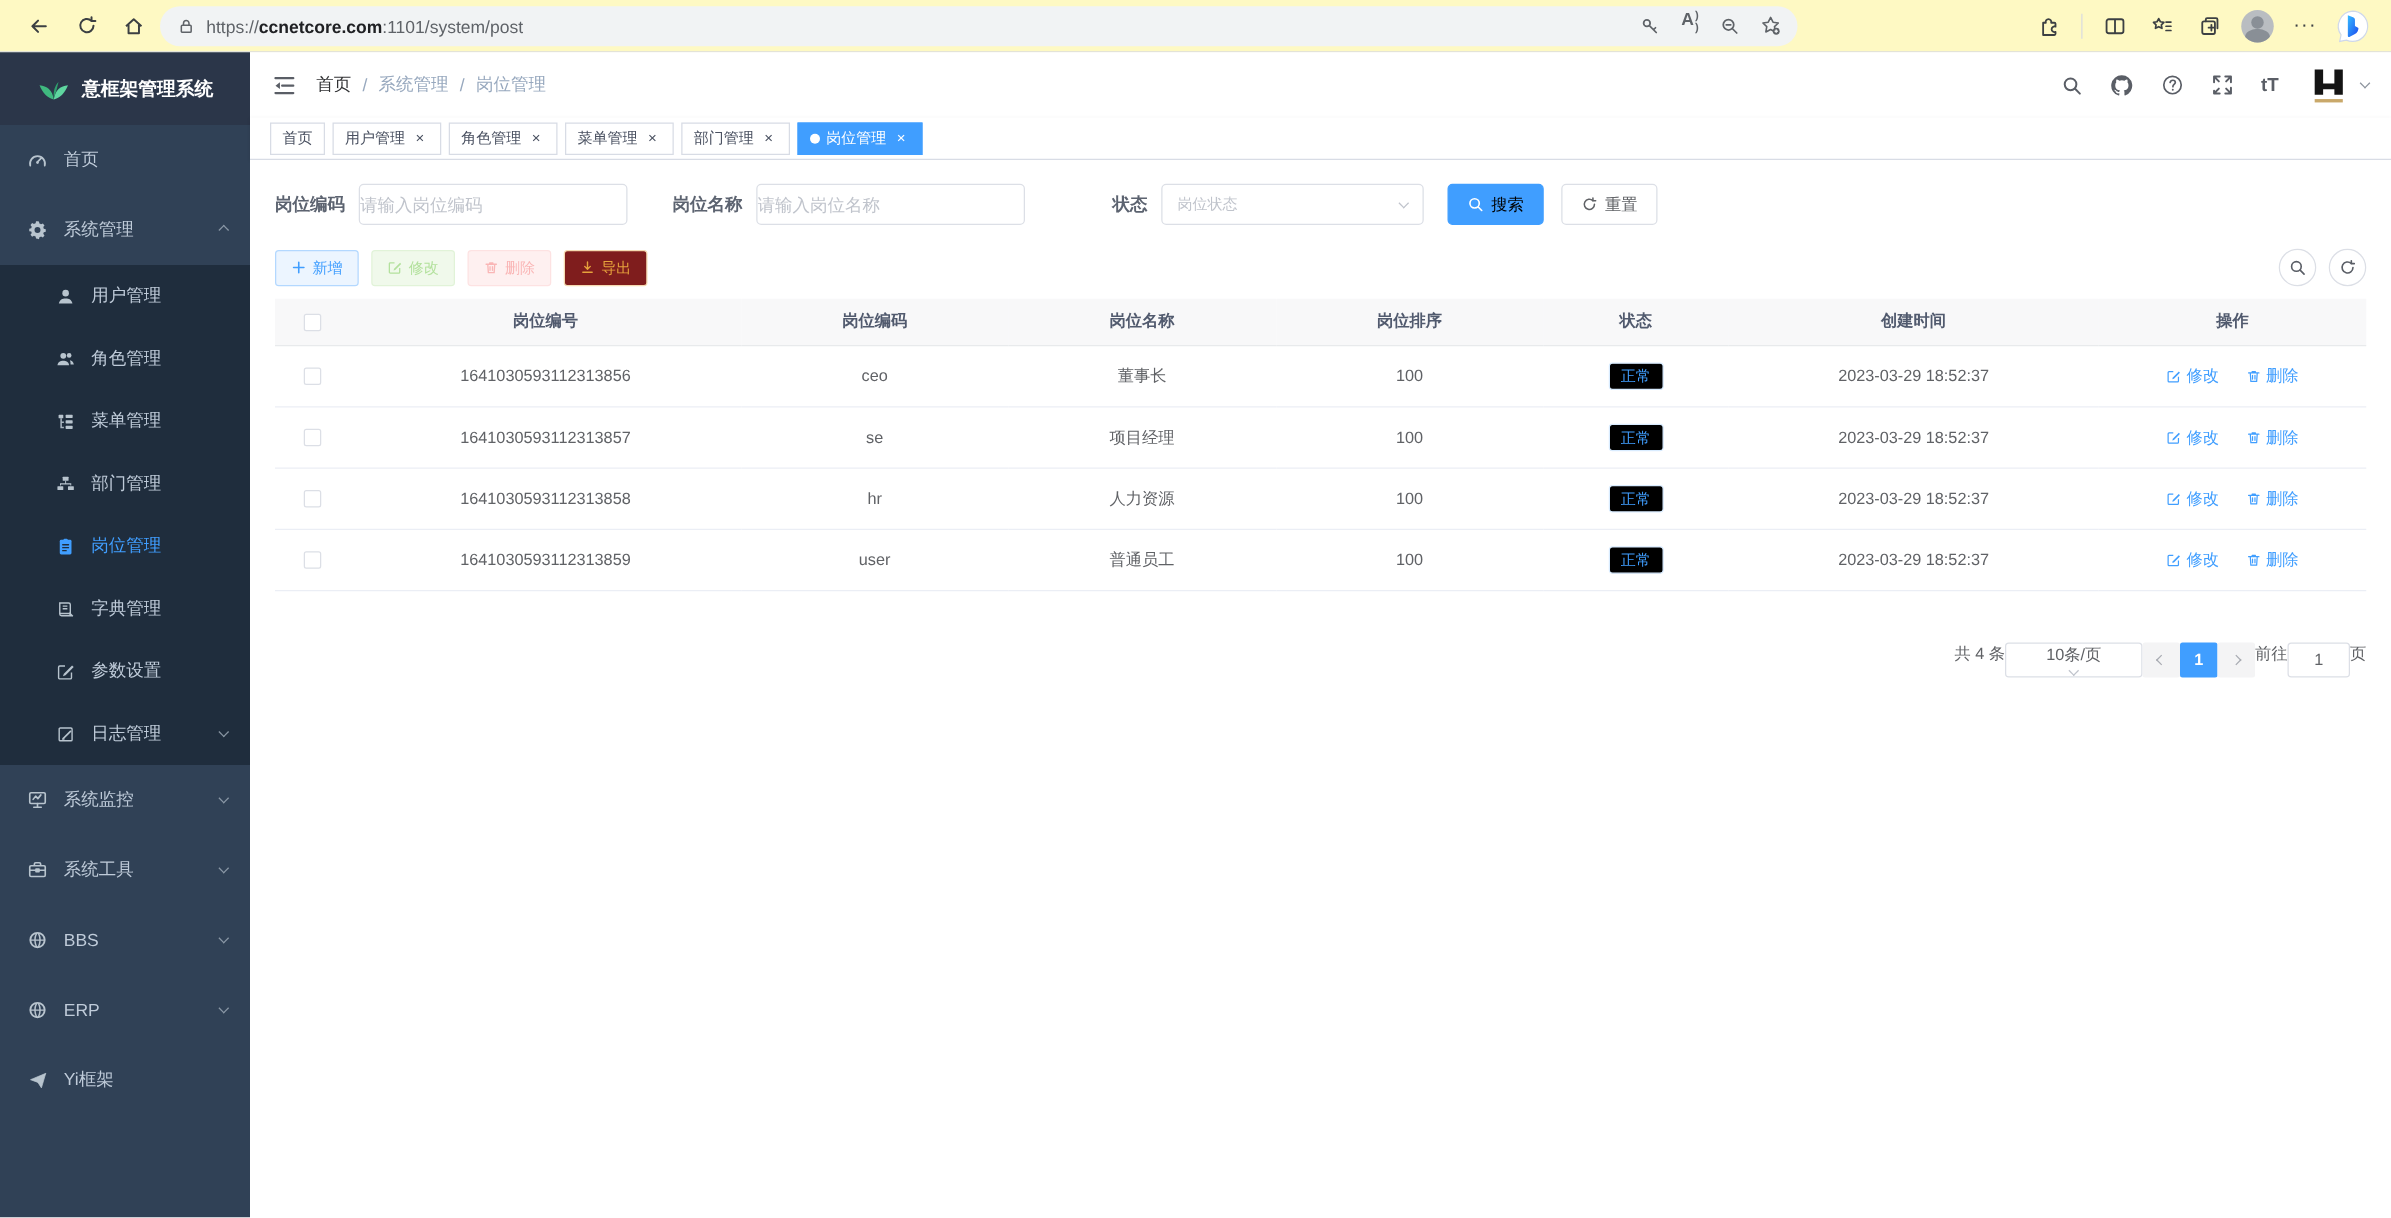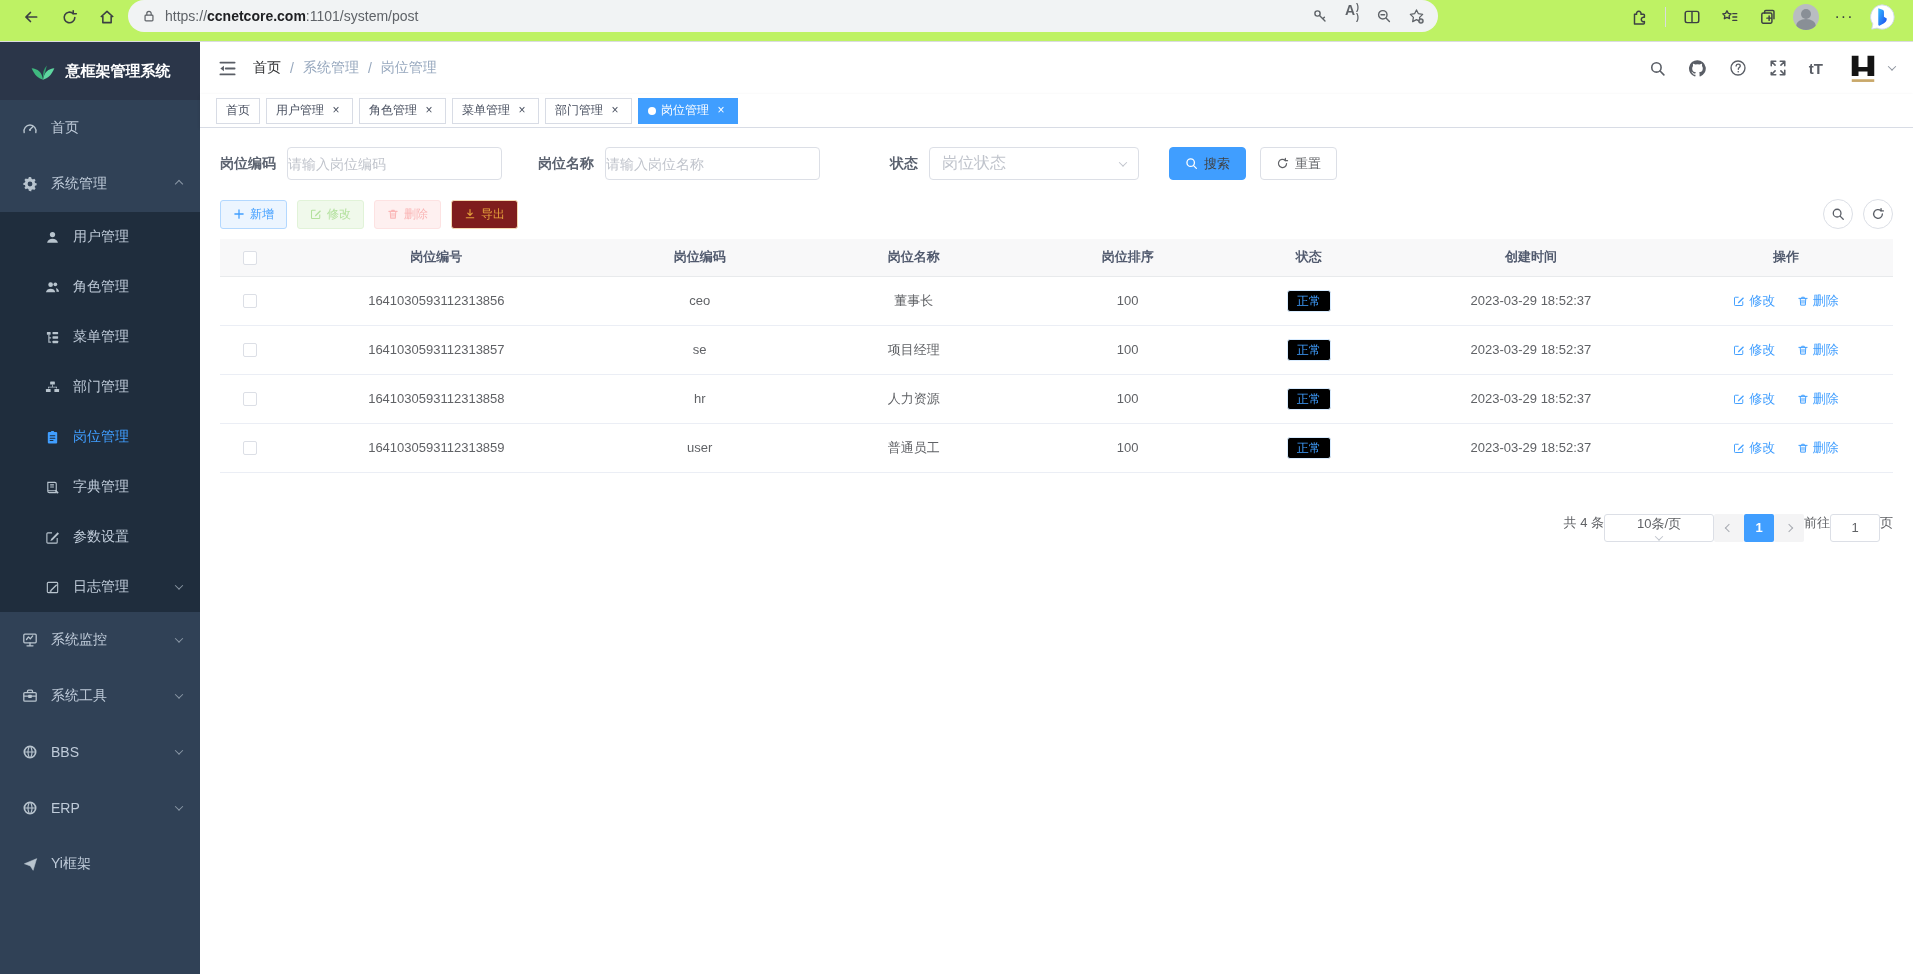--- a/index.html
+++ b/index.html
@@ -4,22 +4,22 @@
 <style>
   html,body{margin:0;padding:0;}
   body{
     width:1913px;height:974px;overflow:hidden;background:#fff;
     font-family:"Liberation Sans","DejaVu Sans",sans-serif;
     -webkit-font-smoothing:antialiased;
   }
   *{box-sizing:border-box;}
 
   
-  .browser-bar{height:42px;background:#bef264;border-bottom:1px solid #dadce0;
-    display:flex;align-items:flex-start;padding:0 14px;gap:4px;}
+  .browser-bar{height:42px;background:#fef9c3;border-bottom:1px solid #dadce0;
+    display:flex;align-items:center;padding:0 14px;gap:4px;}
   .b-ic{width:34px;height:34px;border-radius:6px;display:flex;align-items:center;
     justify-content:center;color:#3c4043;flex-shrink:0;}
   .address{width:1310px;height:32px;border-radius:16px;background:#f1f3f4;
     display:flex;align-items:center;padding:0 8px 0 14px;gap:9px;font-size:14px;}
   .address .url{color:#5f6368;white-space:nowrap;}
   .address .url b{color:#202124;font-weight:600;}
   .addr-icons{margin-left:auto;display:flex;align-items:center;gap:4px;}
   .addr-icons .b-ic{width:28px;height:28px;color:#5f6368;}
   .browser-right{margin-left:auto;display:flex;align-items:center;gap:4px;}
   .vdiv{width:1px;height:20px;background:#dadce0;margin:0 5px;}
@@ -72,25 +72,25 @@
   
   .content{flex:1;padding:19px 20px 0;background:#fff;}
 
   .filter-row{display:flex;align-items:center;margin-bottom:19px;font-size:14px;}
   .f-label{font-weight:700;color:#5c6370;margin-right:11px;white-space:nowrap;}
   .inp{width:215px;height:33px;border:1px solid #dcdfe6;border-radius:4px;padding:0 0;
     font-size:14px;color:#606266;outline:none;font-family:inherit;}
   .inp::placeholder{color:#c0c4cc;}
   .gap{width:36px;}
   .sel{width:210px;height:33px;border:1px solid #dcdfe6;border-radius:4px;padding:0 12px;
-    display:flex;align-items:center;justify-content:space-between;color:#c0c4cc;font-size:16px;cursor:pointer;}
+    display:flex;align-items:center;justify-content:space-between;color:#c0c4cc;font-size:12px;cursor:pointer;}
   .sel .chev{border-color:#c0c4cc;}
   .btn{height:33px;border-radius:4px;font-size:13px;display:inline-flex;align-items:center;
     gap:6px;padding:0 15px;cursor:pointer;border:1px solid transparent;font-family:inherit;}
-  .btn-primary{background:#409eff;color:#404040;border-color:#409eff;margin-left:30px;}
+  .btn-primary{background:#409eff;color:#000000;border-color:#409eff;margin-left:19px;}
   .btn-plain{background:#fff;color:#606266;border-color:#dcdfe6;margin-left:14px;}
 
   .tool-row{display:flex;align-items:center;gap:10px;margin-bottom:10px;}
   .t-btn{height:29px;padding:0 12px;font-size:12px;border-radius:3px;display:inline-flex;
     align-items:center;gap:5px;border:1px solid;cursor:pointer;font-family:inherit;}
   .t-add{color:#409eff;background:#ecf5ff;border-color:#b3d8ff;}
   .t-edit{color:#b3e19d;background:#f0f9eb;border-color:#e1f3d8;}
   .t-del{color:#fab6b6;background:#fef0f0;border-color:#fde2e2;}
   .t-exp{color:#e6a23c;background:#7f1d1d;border-color:#f5dab1;font-family:Liberation Serif, serif;}
   .right-tools{margin-left:auto;display:flex;gap:10px;}

